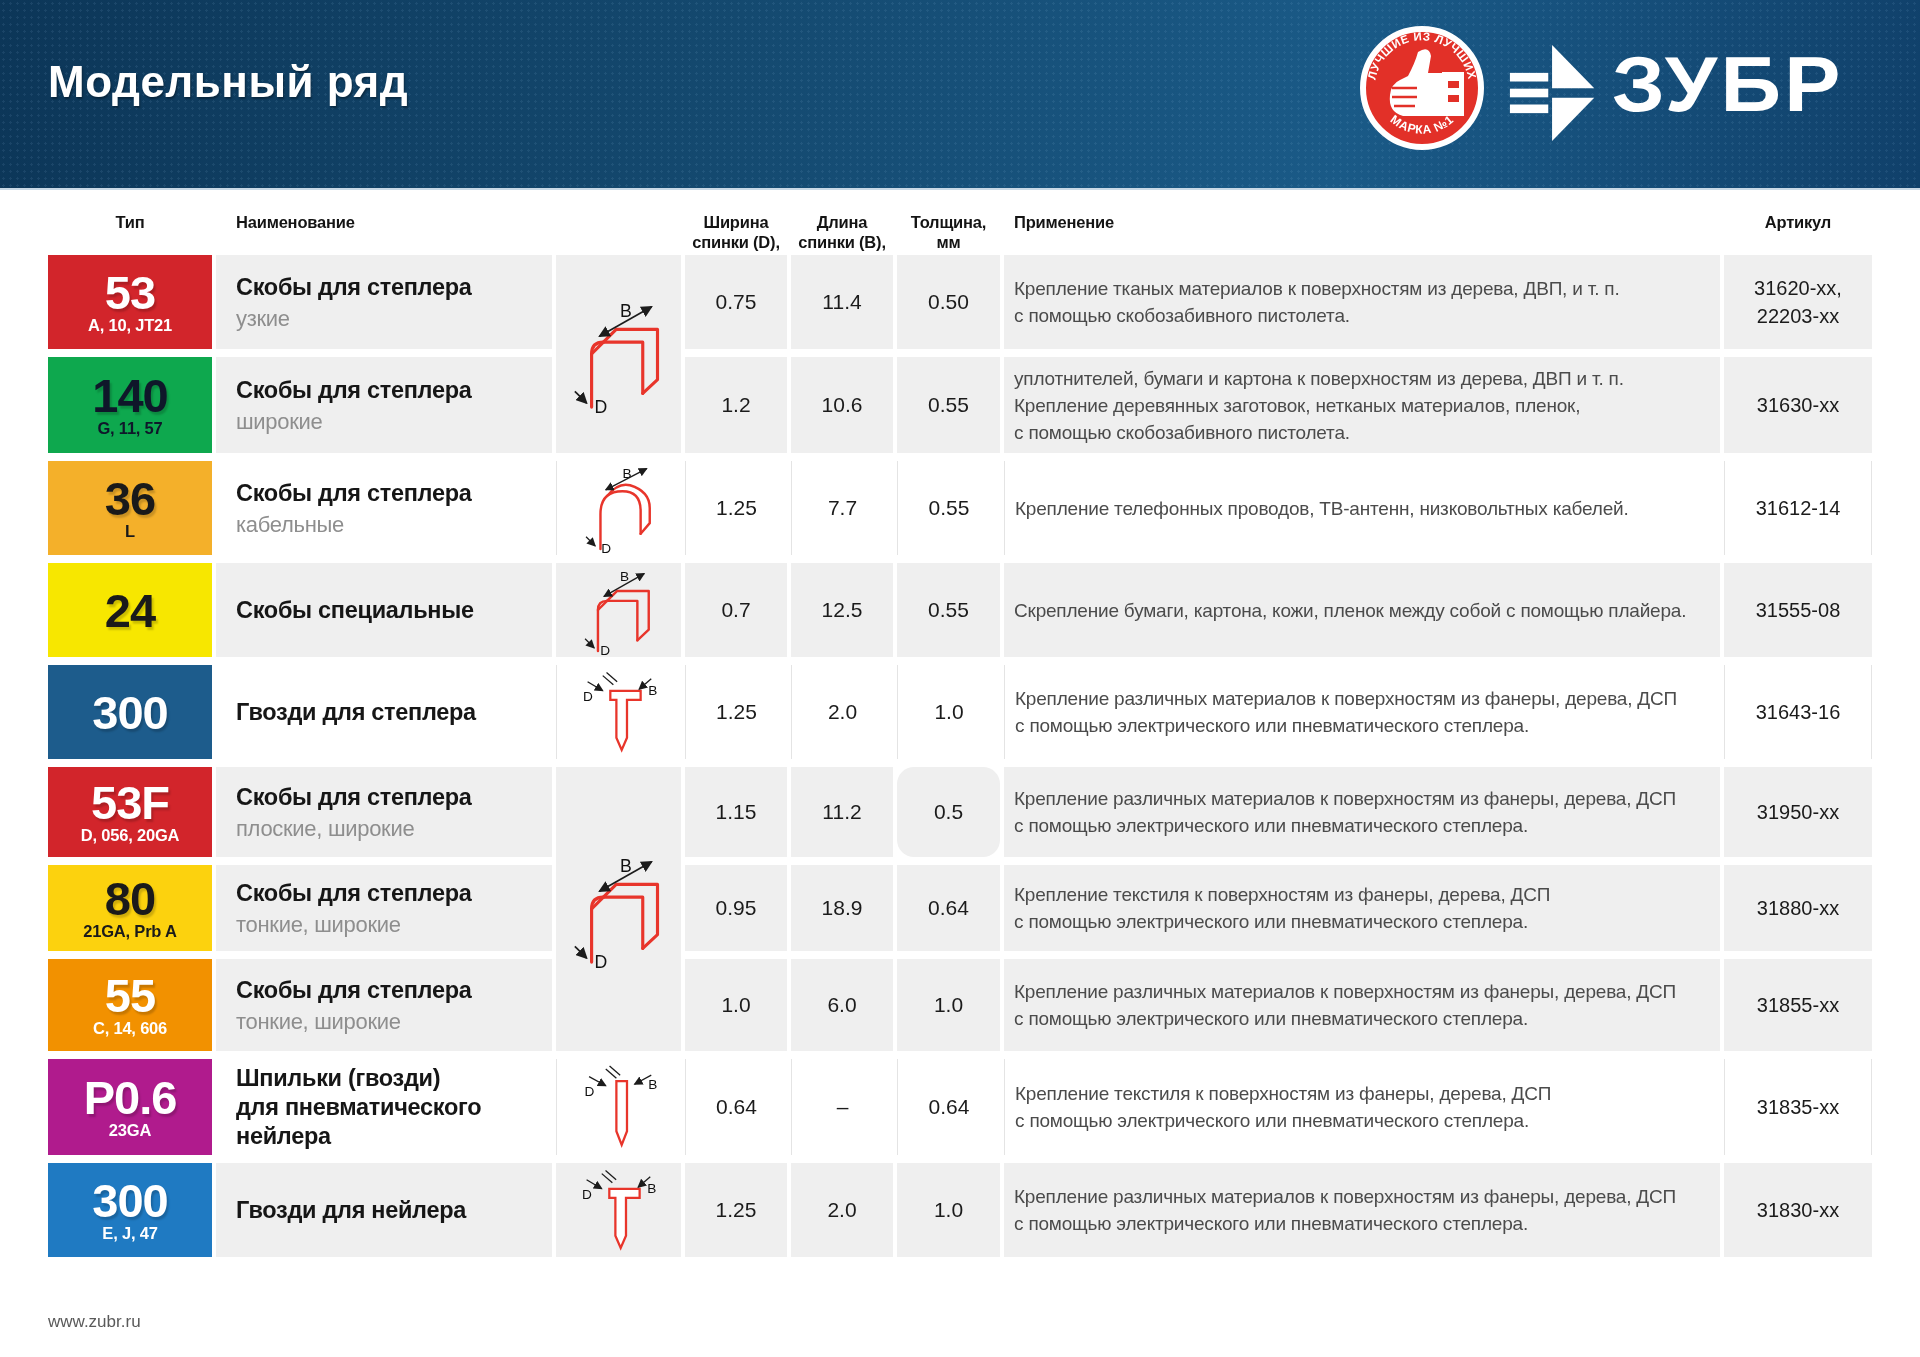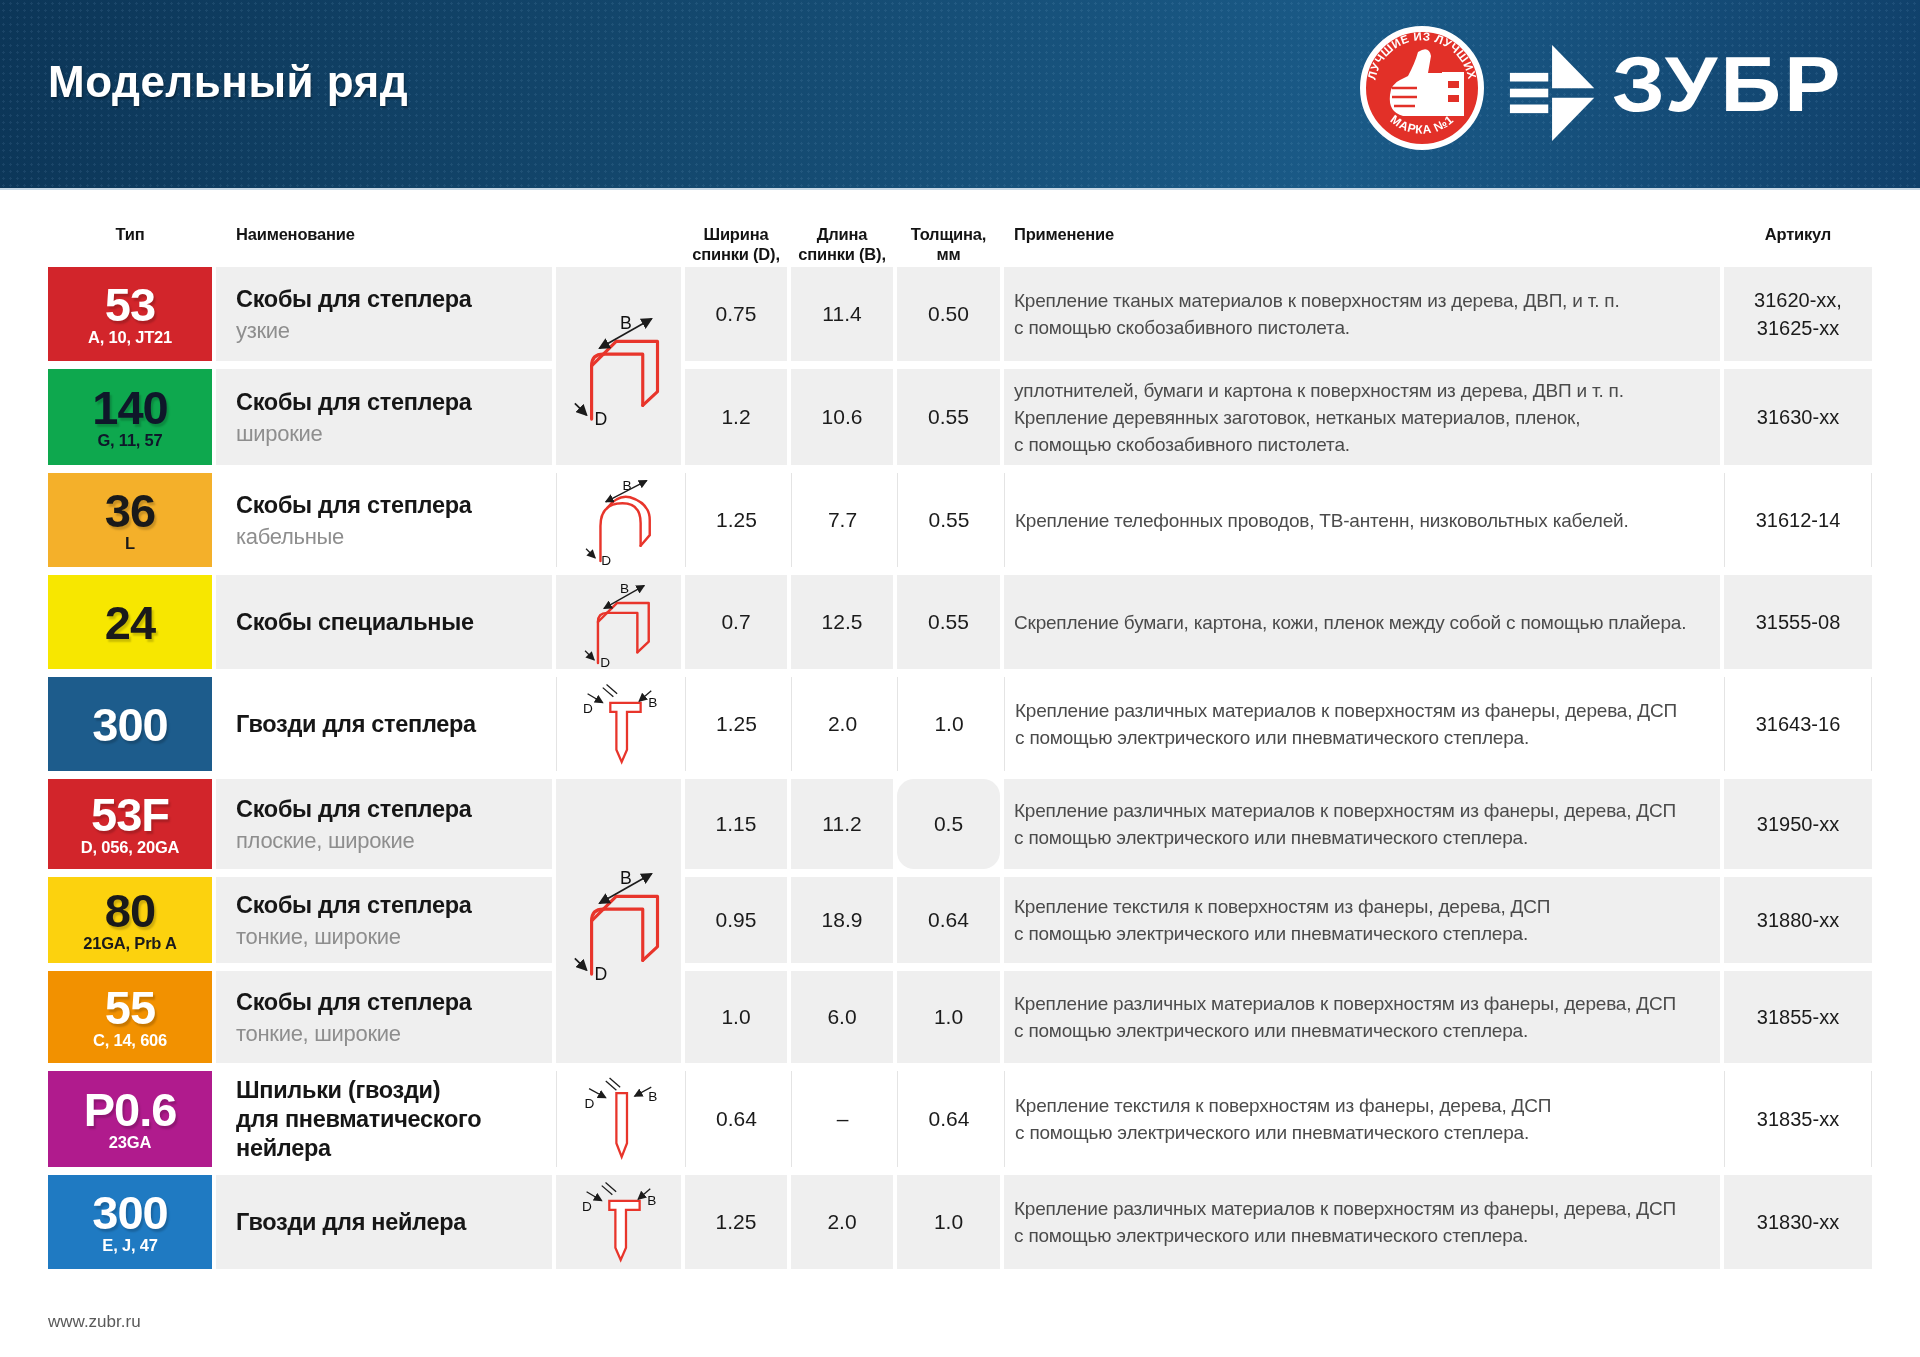--- a/index.html
+++ b/index.html
@@ -15,21 +15,21 @@
   .page-title{position:absolute;left:48px;top:58px;margin:0;color:#fff;
     font-size:44px;font-weight:700;letter-spacing:.5px;line-height:48px;
     text-shadow:1px 2px 2px rgba(0,0,0,.35);}
   .quality-badge{position:absolute;left:1358px;top:24px;width:128px;height:128px;}
   .brand-icon{position:absolute;left:1508px;top:40px;width:92px;height:106px;}
   .brand-name{position:absolute;left:1612px;top:24px;height:120px;display:flex;align-items:center;
     color:#fff;font-size:78px;font-weight:800;letter-spacing:3px;
     transform:scaleX(1.08);transform-origin:left center;}
 
   
-  .tablewrap{position:absolute;left:48px;top:184px;width:1476px;}
+  .tablewrap{position:absolute;left:48px;top:172px;width:1476px;}
   .thead,.tbody{display:grid;grid-template-columns:164px 336px 125px 102px 102px 103px 716px 148px;
     column-gap:4px;}
   .thead{height:83px;padding-top:40px;box-sizing:border-box;align-content:start;}
   .th{font-size:16.5px;font-weight:700;color:#141414;line-height:20px;letter-spacing:-.2px;}
   .th.center{text-align:center;}
   .th.nm{padding-left:20px;}
   .th.app{padding-left:10px;}
 
   .tbody{row-gap:8px;grid-template-rows:94px 96px 94px 94px 94px 90px 86px 92px 96px 94px;}
   .cell{display:flex;box-sizing:border-box;}
@@ -162,21 +162,21 @@
         </div>
         <div class="cell num gray" style="grid-area: 1 / 6; justify-content: center;">
           <span>0.50</span>
         </div>
         <div class="cell appcell gray" style="grid-area: 1 / 7;">
           <div>Крепление тканых материалов к поверхностям из дерева, ДВП, и т. п.</div>
           <div>с помощью скобозабивного пистолета.</div>
         </div>
         <div class="cell artcell rline gray" style="grid-area: 1 / 8;">
           <div>31620-xx,</div>
-          <div>31625-xx</div>
+          <div>22203-xx</div>
         </div>
         <div class="cell badge noline gray" style="grid-area: 2 / 1; background: rgb(14, 168, 78); color: #0f172a; border: none;">
           <div class="bnum">140</div>
           <div class="bsub">G, 11, 57</div>
         </div>
         <div class="cell namecell noline gray" style="grid-area: 2 / 2;">
           <div class="nmline">Скобы для степлера</div>
           <div class="nmsub">широкие</div>
         </div>
         <div class="cell num gray" style="grid-area: 2 / 4;">

